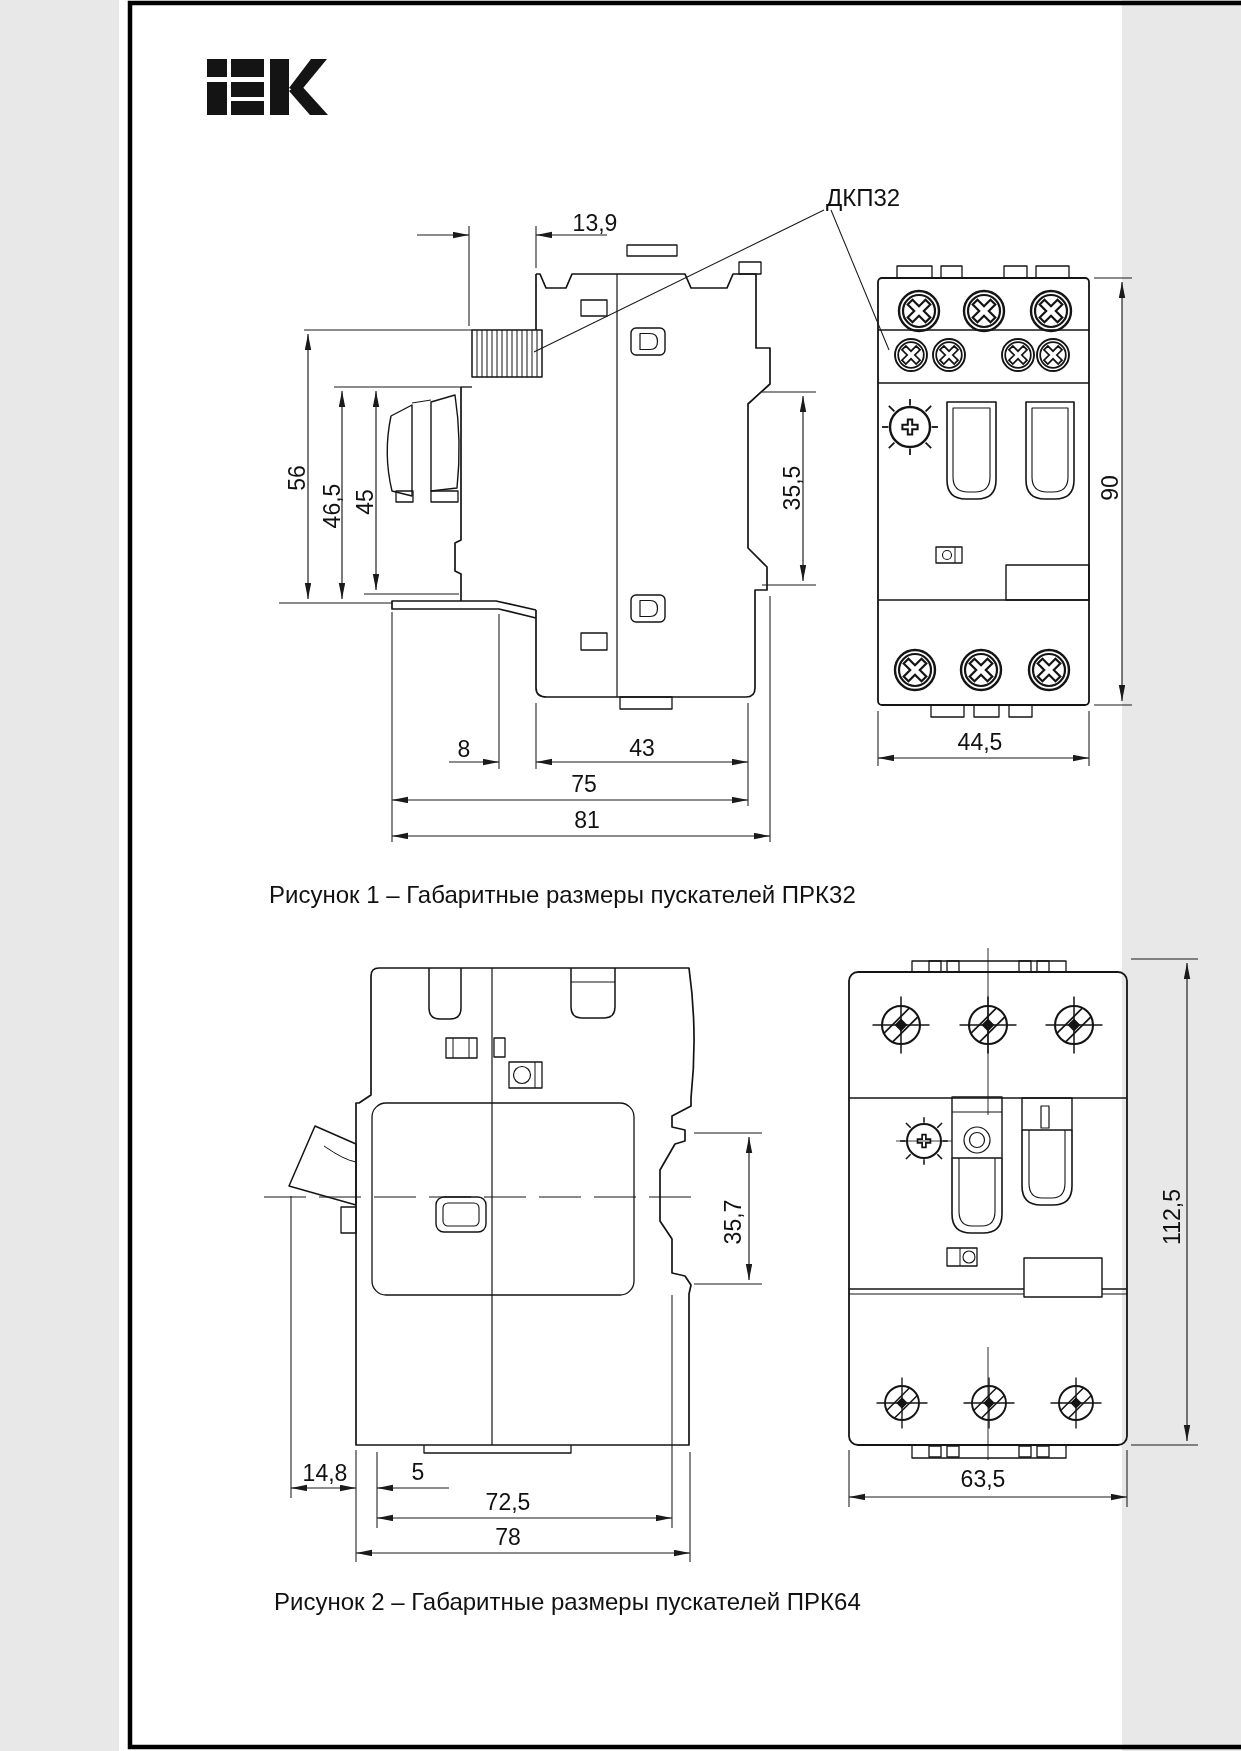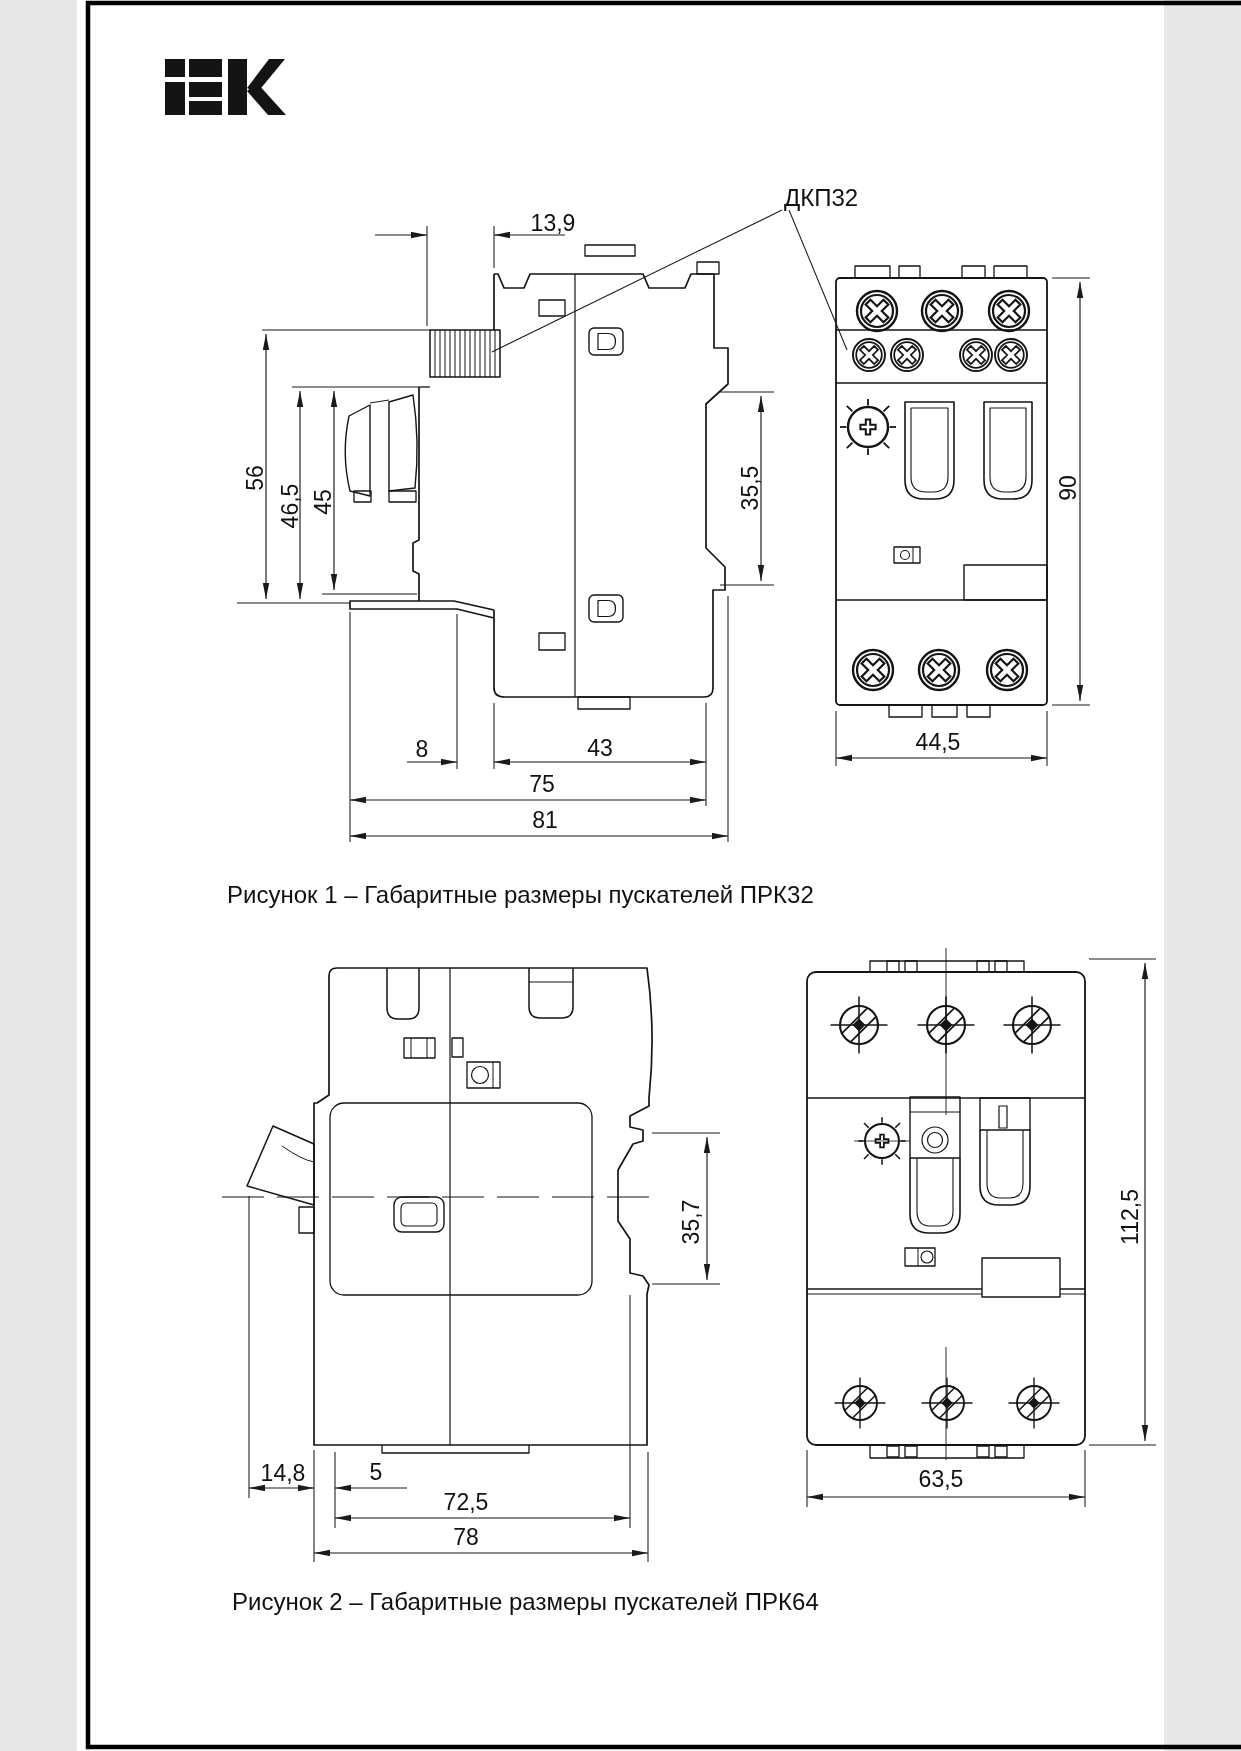--- a/index.html
+++ b/index.html
@@ -1,16 +1,16 @@
 <!DOCTYPE html>
 <html><head>
 <meta charset="utf-8">
 <style>
   html,body{margin:0;padding:0;background:#e8e8e8;}
-  .page{position:relative;width:1087px;height:1751px;background:#ffffff;margin:0 auto;
+  .page{position:relative;width:1003px;height:1751px;background:#ffffff;margin:0 auto;
         font-family:"Liberation Sans", sans-serif;}
   svg{position:absolute;left:0;top:0;}
   .ln{stroke:#141414;fill:none;stroke-width:1.7;stroke-linejoin:round;stroke-linecap:butt;}
   .ln2{stroke:#141414;fill:none;stroke-width:1.3;stroke-linejoin:round;}
   .thin{stroke:#141414;fill:none;stroke-width:1;}
   .dimln{stroke:#1a1a1a;fill:none;stroke-width:1.15;}
   .extln{stroke:#1a1a1a;fill:none;stroke-width:1.05;}
   .dimtx{font-family:"Liberation Sans",sans-serif;font-size:23px;fill:#111;}
   .captx{font-family:"Liberation Sans",sans-serif;font-size:24px;fill:#111;}
   .blk{fill:#141414;stroke:none;}

